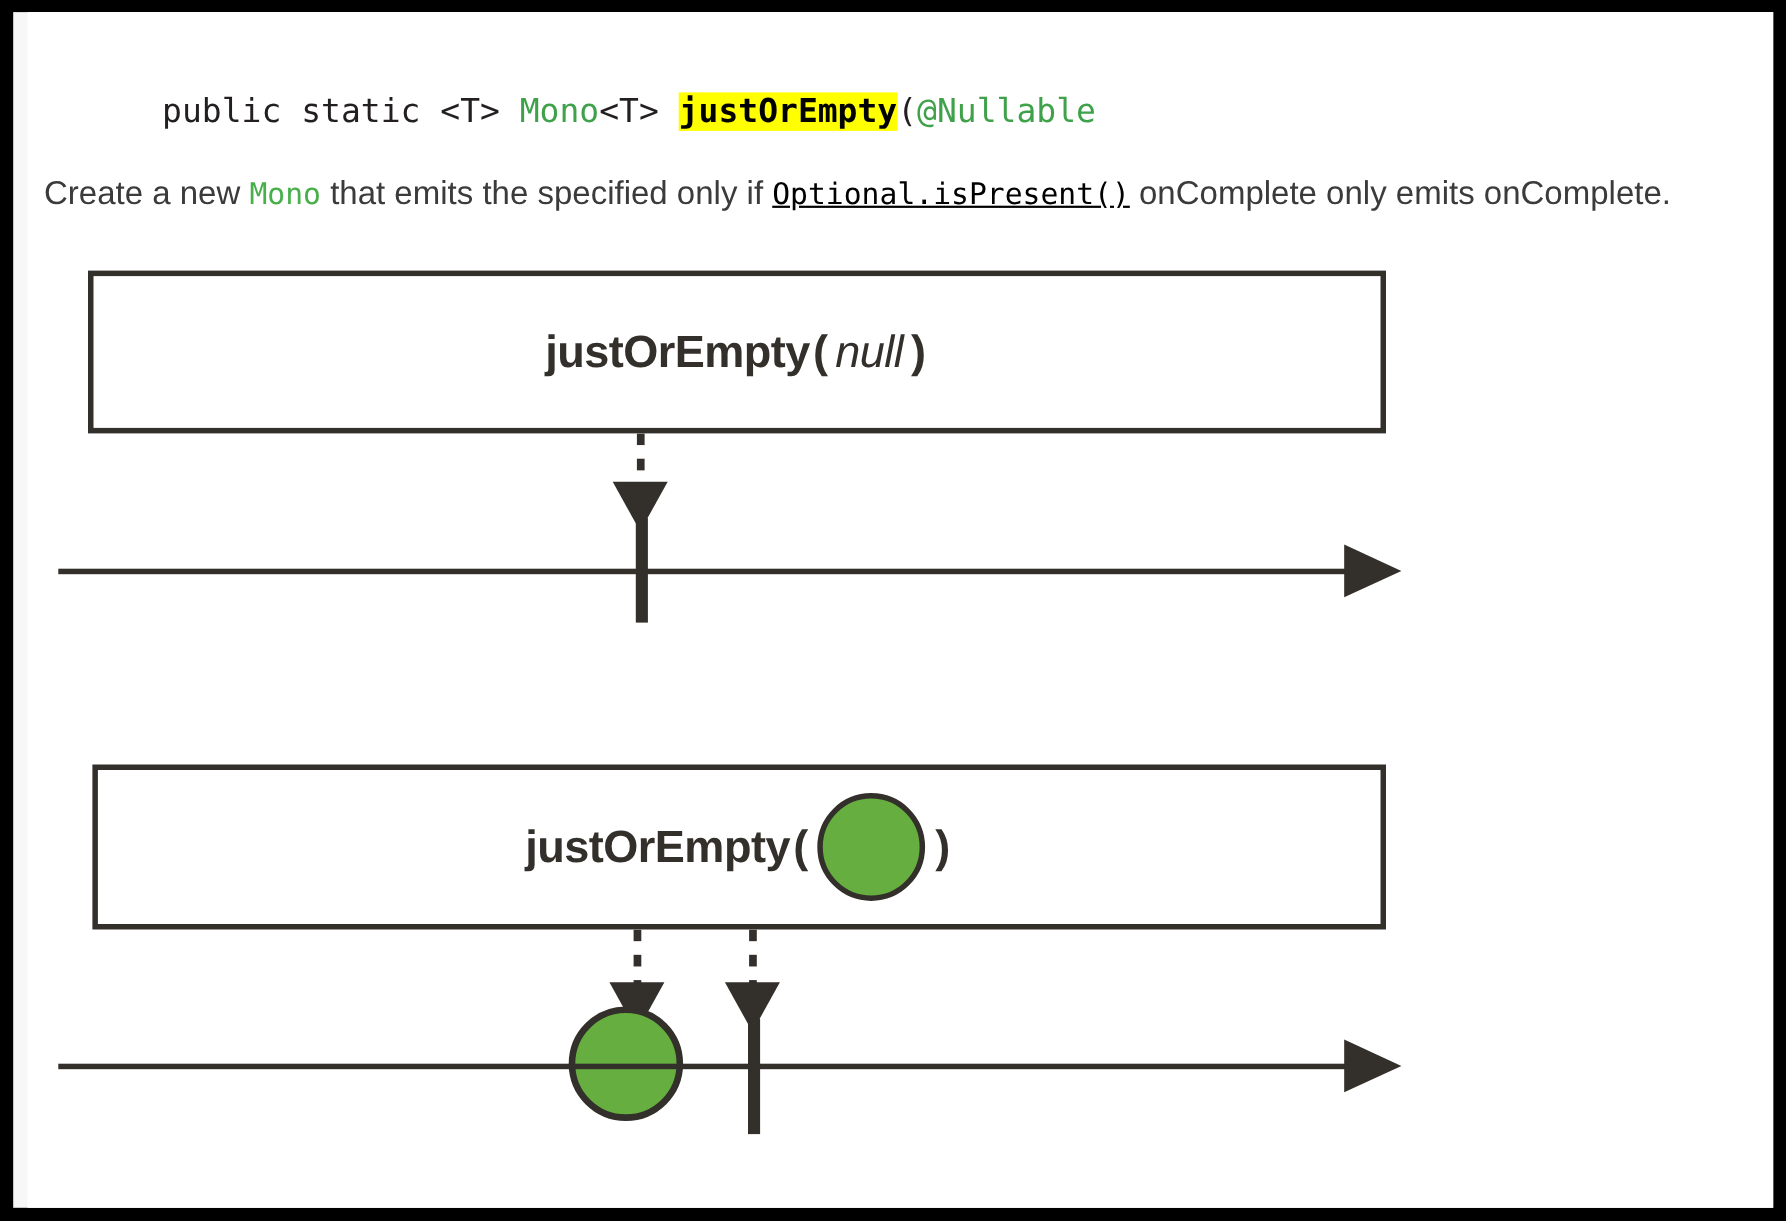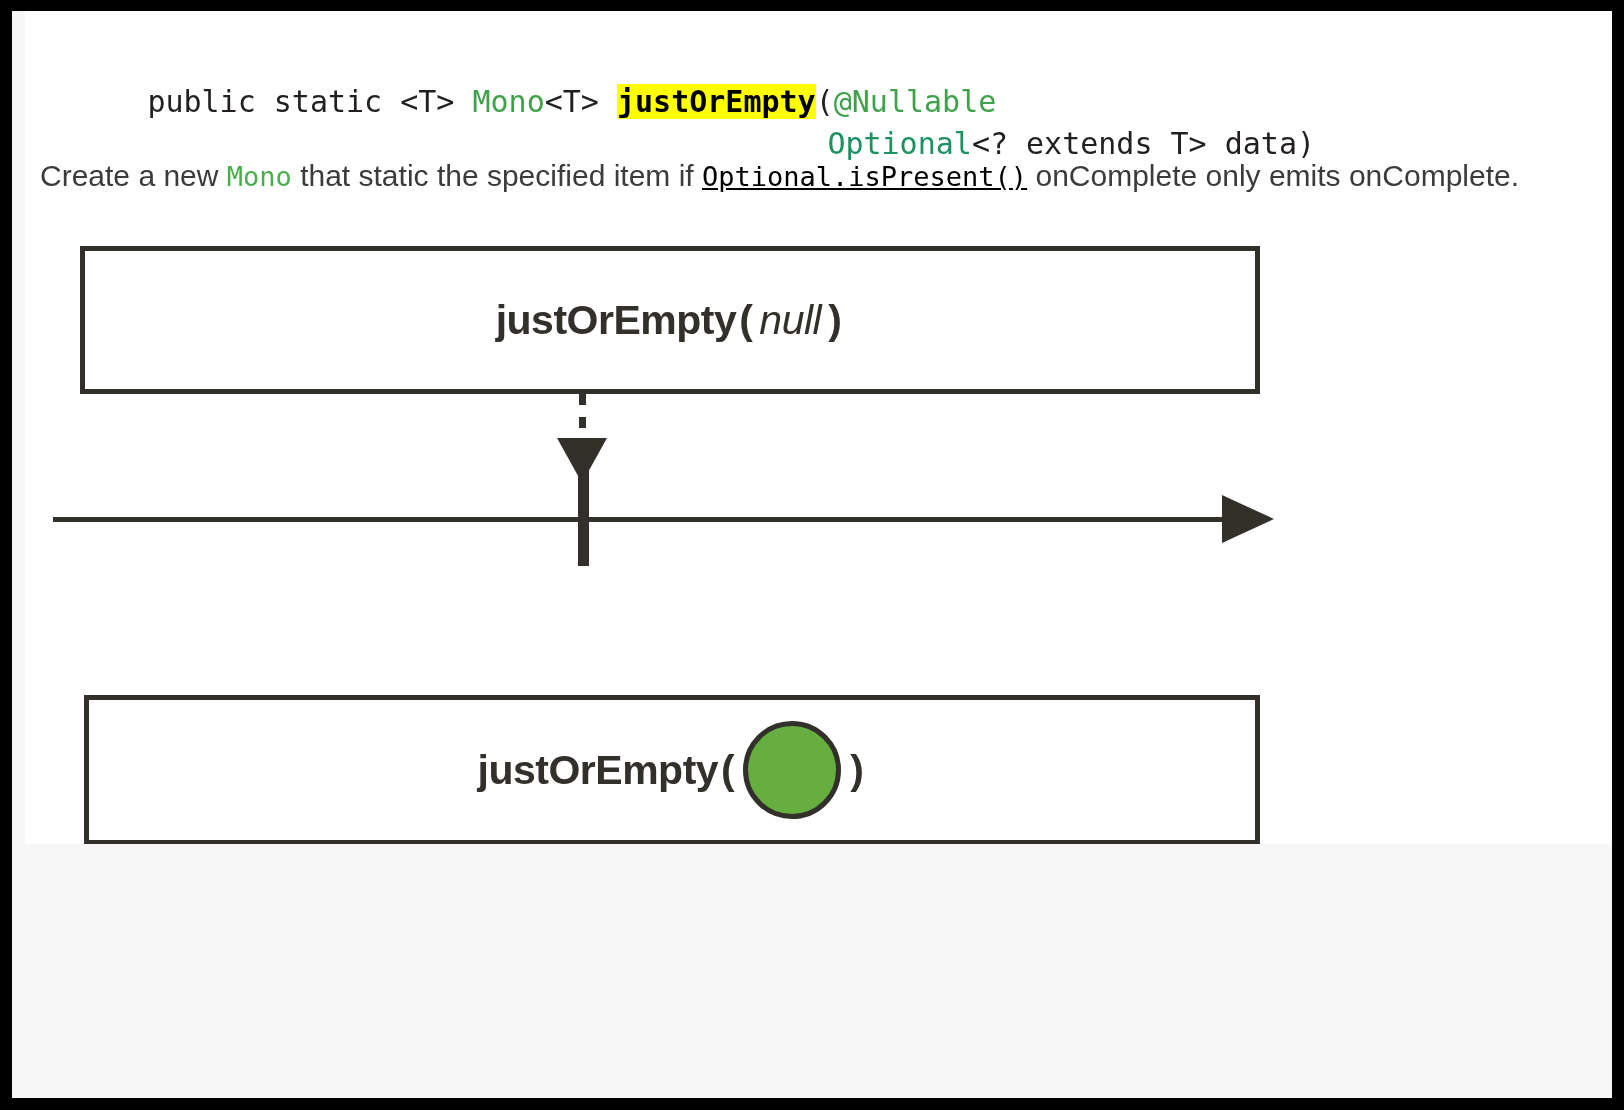--- a/index.html
+++ b/index.html
@@ -28,21 +28,21 @@
     position: absolute;
     left: 12px; top: 11px;
     width: 1600px; height: 1087px;
     background: #f7f7f7;
   }
 
   
   #canvas {
     position: absolute;
     left: 25px; top: 11px;
-    width: 1587px; height: 833px;
+    width: 1587px; height: 1087px;
     background: #ffffff;
     overflow: hidden;
   }
 
   
   .sig {
     position: absolute;
     font-family: "DejaVu Sans Mono", "Liberation Mono", monospace;
     font-size: 30px;
     letter-spacing: 0px;
@@ -195,26 +195,23 @@
 
 <div id="frame">
   <div id="gutter"></div>
 
   <div id="canvas">
 
     <div class="sig" id="sig-line1">
       <span class="tok-plain">public static &lt;T&gt; </span><span class="tok-green">Mono</span><span class="tok-plain">&lt;T&gt; </span><span class="tok-hl">justOrEmpty</span><span class="tok-plain">(</span><span class="tok-green">@Nullable</span>
     </div>
 
-    <div class="sig" id="sig-line2">
-      <span class="tok-teal">Optional</span><span class="tok-plain">&lt;? extends T&gt; data)</span>
-    </div>
 
     <div id="desc">
-      <span>Create a new </span><span class="code g">Mono</span><span> that static the specified item if </span><span class="code t">Optional.isPresent()</span><span> onComplete only emits onComplete.</span>
+      <span>Create a new </span><span class="code g">Mono</span><span> that emits the specified only if </span><span class="code t">Optional.isPresent()</span><span> onComplete only emits onComplete.</span>
     </div>
 
     <div class="op-box" id="box-1">
       <div class="op-label">
         <span class="lbl-name">justOrEmpty</span>
         <span class="paren">(</span>
         <span class="arg-null">null</span>
         <span class="paren">)</span>
       </div>
     </div>

